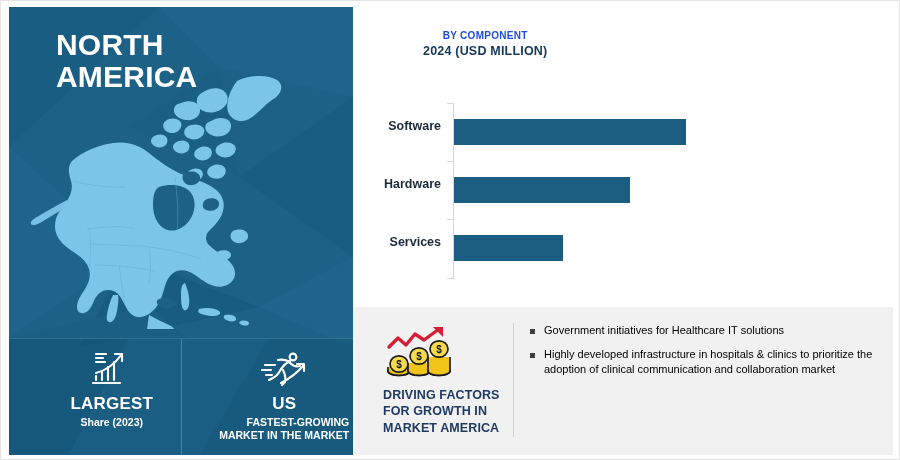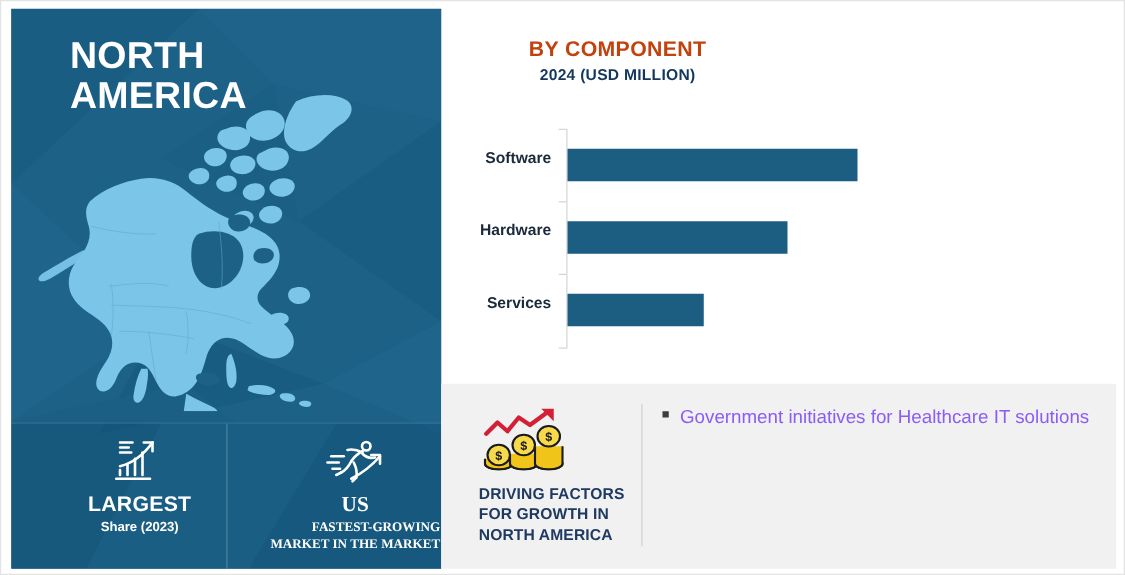--- a/index.html
+++ b/index.html
@@ -78,21 +78,21 @@
   .stat {
     flex: 1 1 0;
     display: flex;
     flex-direction: column;
     align-items: center;
     justify-content: flex-start;
     padding-top: 9px;
     box-sizing: border-box;
     padding-left: 34px;
   }
-  .stat + .stat { border-left: 1px solid rgba(255,255,255,0.22); font-family: Liberation Serif, serif; }
+  .stat + .stat { border-left: 1px solid rgba(255,255,255,0.22); }
   .stat-icon { height: 42px; display: flex; align-items: center; justify-content: center; }
   .stat-icon svg { display: block; }
   .stat-value {
     color: #ffffff;
     font-size: 17px;
     font-weight: bold;
     letter-spacing: 0.2px;
     margin-top: 4px;
     text-align: center;
   }
@@ -107,25 +107,26 @@
     max-width: 150px;
   }
 
   
   .chart-head {
     position: absolute;
     left: 422px;
     top: 28px;
   }
   .chart-title {
-    color: #c2410c;
-    font-size: 17px;
+    color: #1d4ed8;
+    font-size: 10px;
     font-weight: bold;
     letter-spacing: 0.3px;
     line-height: 1.35;
+    text-align: center;
   }
   .chart-subtitle {
     color: #14375c;
     font-size: 12.5px;
     font-weight: bold;
     letter-spacing: 0.2px;
     line-height: 1.35;
     text-align: center;
   }
 
@@ -221,22 +222,22 @@
     margin-bottom: 8px;
   }
   .factor-bullet {
     flex: 0 0 auto;
     width: 5px;
     height: 5px;
     background: #3d3d3d;
     margin: 6px 9px 0 0;
   }
   .factor-text {
-    color: #8b5cf6;
-    font-size: 15px;
+    color: #000000;
+    font-size: 11px;
     line-height: 1.42;
     max-width: 330px;
   }
 </style>
 </head>
 <body>
 
 <div id="infographic">
 
   <div class="region-panel">
@@ -471,28 +472,32 @@
             <g>
               <ellipse cx="56" cy="46" rx="11" ry="4.4" fill="#f0c419" stroke="#1b1b1b" stroke-width="1.7"></ellipse>
               <path d="M45,32 v14 a11,4.4 0 0 0 22,0 v-14" fill="#f0c419" stroke="#1b1b1b" stroke-width="1.7"></path>
               <ellipse cx="56" cy="24" rx="9" ry="8.2" fill="#f7d94c" stroke="#1b1b1b" stroke-width="1.7"></ellipse>
               <text x="56" y="28" font-family="'Liberation Sans',sans-serif" font-size="10" font-weight="bold" fill="#1b1b1b" text-anchor="middle">$</text>
             </g>
           </svg>
         </div>
         <div class="factors-heading">DRIVING FACTORS
 FOR GROWTH IN
-NORTH AMERICA</div>
+MARKET AMERICA</div>
       </div>
 
       <div class="factors-sep"></div>
 
       <div class="factors-list">
         <div class="factor-item">
           <span class="factor-bullet"></span>
           <span class="factor-text">Government initiatives for Healthcare IT solutions</span>
         </div>
+        <div class="factor-item">
+          <span class="factor-bullet"></span>
+          <span class="factor-text">Highly developed infrastructure in hospitals &amp; clinics to prioritize the adoption of clinical communication and collaboration market</span>
+        </div>
       </div>
 
     </div>
   </div>
 
 </div>
 
 </body></html>

